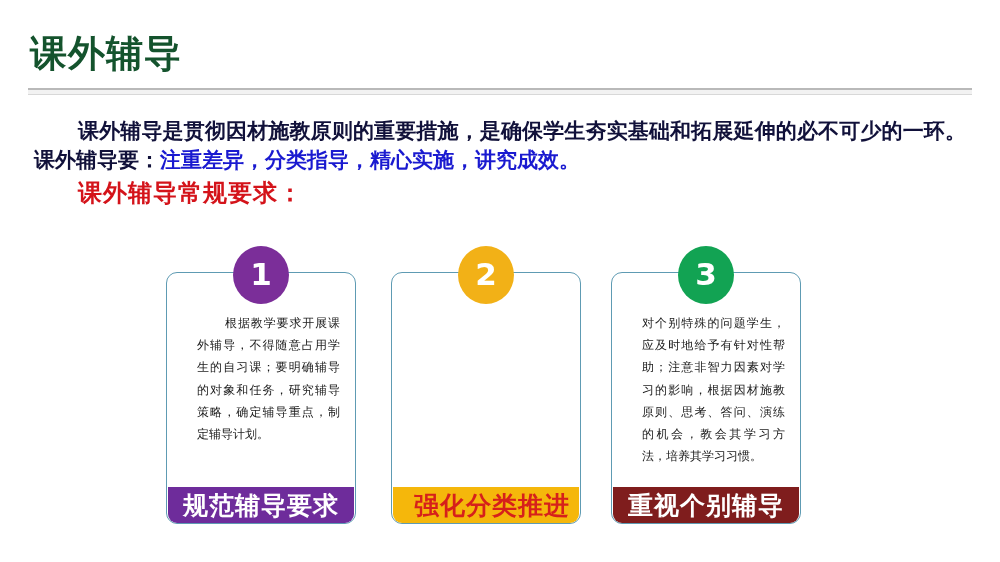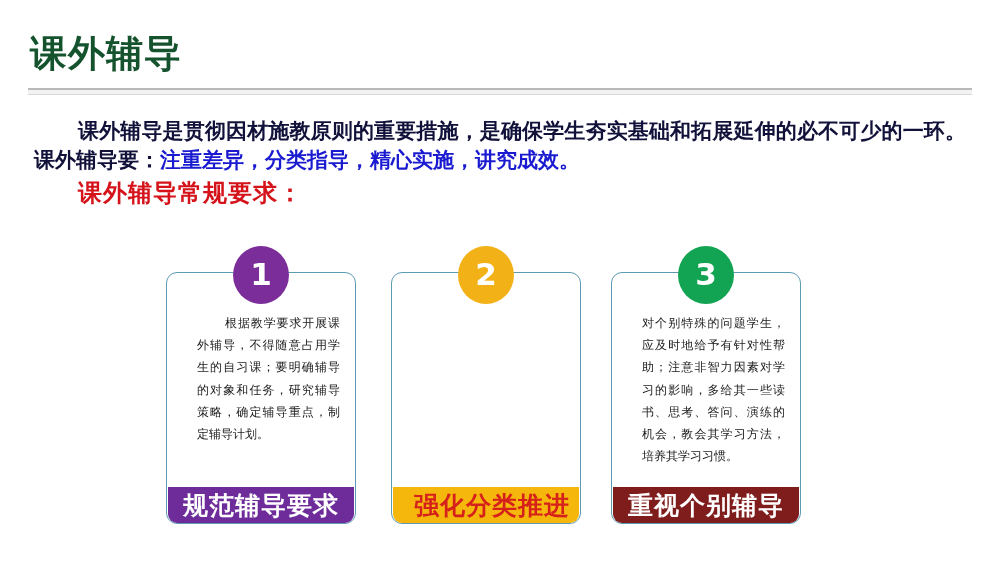--- a/index.html
+++ b/index.html
@@ -197,18 +197,18 @@
 
     <div class="card card-2">
       <div class="card-frame"></div>
       <div class="card-badge badge-amber">2</div>
       <div class="card-footer footer-amber">强化分类推进</div>
     </div>
 
     <div class="card card-3">
       <div class="card-frame"></div>
       <div class="card-badge badge-green">3</div>
-      <div class="card-body">对个别特殊的问题学生，应及时地给予有针对性帮助；注意非智力因素对学习的影响，多给其一些读书、思考、答问、演练的机会，教会其学习方法，培养其学习习惯。</div>
+      <div class="card-body">对个别特殊的问题学生，应及时地给予有针对性帮助；注意非智力因素对学习的影响，根据因材施教原则、思考、答问、演练的机会，教会其学习方法，培养其学习习惯。</div>
       <div class="card-footer footer-green">重视个别辅导</div>
     </div>
 
   </div>
 </div>
 
 </body></html>

